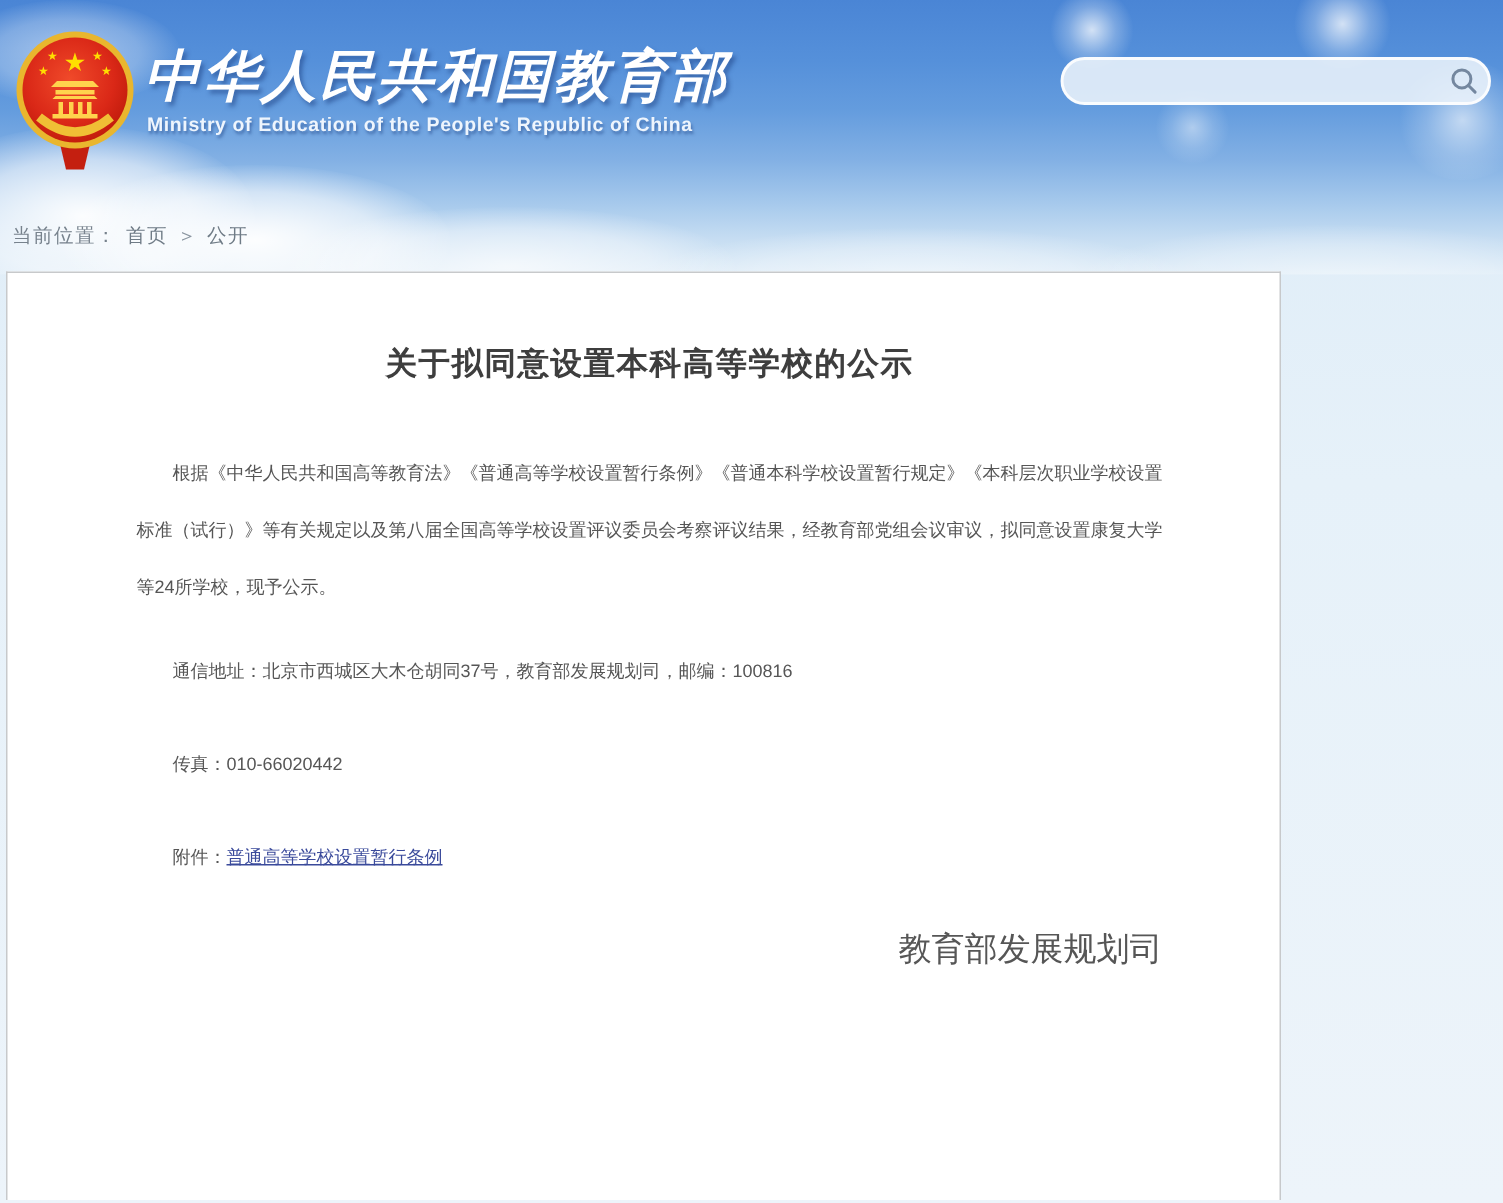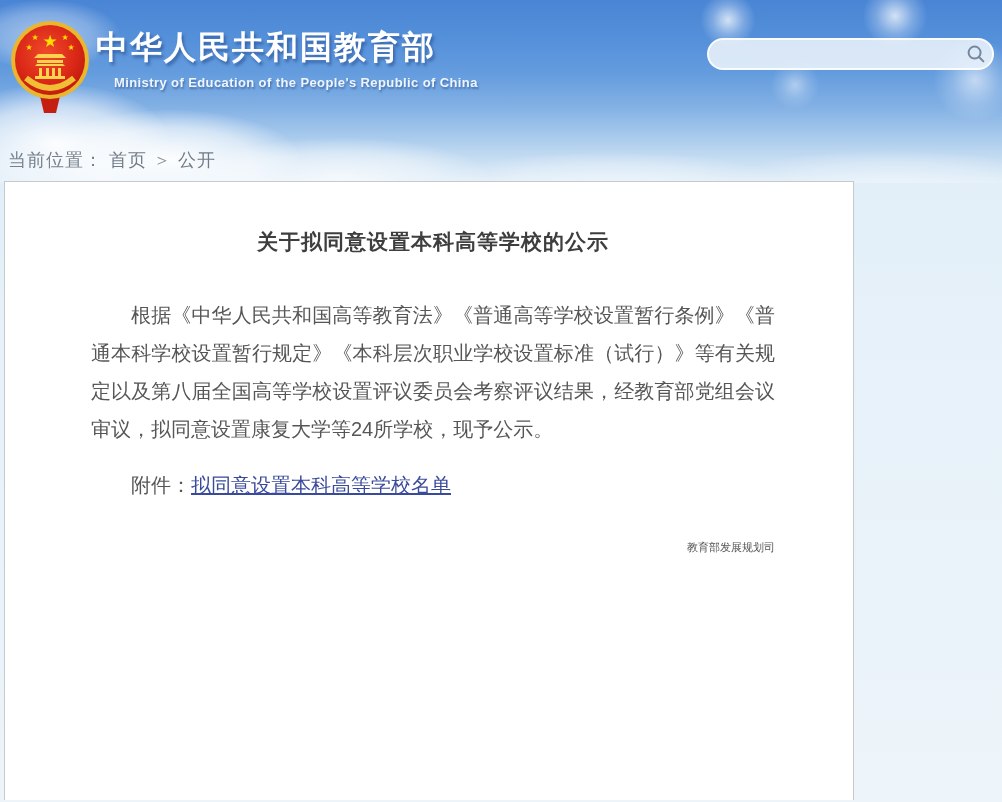--- a/index.html
+++ b/index.html
@@ -20,69 +20,69 @@
     background:radial-gradient(ellipse at center, rgba(255,255,255,.96) 0%,
                rgba(255,255,255,.55) 45%, rgba(255,255,255,0) 72%); }
   .spark { position:absolute; border-radius:50%; pointer-events:none;
     background:radial-gradient(circle, rgba(255,255,255,.75) 0%,
                rgba(255,255,255,.25) 40%, rgba(255,255,255,0) 70%); }
 
   .emblem { position:absolute; left:10px; top:10px; width:80px; height:104px; }
 
   .site-title {
     position:absolute; left:96px; top:26px; color:#ffffff; font-weight:bold;
-    font-size:32px; letter-spacing:2px; white-space:nowrap;
+    font-size:37px; letter-spacing:2px; white-space:nowrap;
     text-shadow:2px 3px 3px rgba(25,60,125,.5);
+    font-style:italic;
   }
   .site-subtitle {
     position:absolute; left:98px; top:75px; color:#eef5fd; font-weight:bold;
     font-size:13px; letter-spacing:.4px; white-space:nowrap;
     text-shadow:1px 2px 2px rgba(25,60,125,.5);
-    margin-left:16px;
   }
 
   .searchbox {
     position:absolute; right:8px; top:38px; width:287px; height:32px;
     border-radius:17px; border:2px solid rgba(255,255,255,.85);
     background:rgba(235,243,250,.88);
     display:flex; align-items:center;
   }
   .searchbox input {
     flex:1; border:none; outline:none; background:transparent;
     padding:0 6px 0 16px; font-size:14px; color:#4a5a70;
     font-family:"Liberation Sans","DejaVu Sans",sans-serif;
   }
   .search-btn { width:32px; height:28px; border:none; background:transparent;
     cursor:pointer; display:flex; align-items:center; justify-content:center; padding:0; }
 
   
   .breadcrumb {
-    position:absolute; left:8px; top:148px; font-size:18px; color:#77828d;
+    position:absolute; left:8px; top:148px; font-size:13px; color:#77828d;
     letter-spacing:1px; display:flex; gap:6px; align-items:center;
   }
   .breadcrumb a { color:#6f7b86; text-decoration:none; cursor:pointer; }
   .crumb-sep { color:#8a95a0; }
 
   
   .panel {
     position:absolute; left:4px; top:181px; width:850px; height:619px;
     background:#ffffff; border:1px solid #c7c9cb; border-bottom:none;
   }
   .article { padding:46px 78px 0 86px; color:#565656; }
   .article h1 {
     margin:0 0 40px 0; text-align:center; font-size:21px; font-weight:bold;
     color:#3e3e3e; letter-spacing:1px;
   }
   .article p {
-    margin:0 0 24px 0; font-size:20px; line-height:38px;
+    margin:0 0 24px 0; font-size:12px; line-height:38px;
     text-indent:2em; color:#565656; text-align:justify;
   }
   .article p.lead { margin-bottom:18px; }
   .attach-link { color:#3a4a9b; text-decoration:underline; cursor:pointer; }
-  .signature { margin-top:8px; text-align:right; font-size:11px;
+  .signature { margin-top:8px; text-align:right; font-size:22px;
     line-height:38px; color:#565656; }
 </style>
 </head>
 <body>
 
 <div class="sky">
 
   <div class="spark" style="left:700px; top:-8px; width:56px; height:56px;"></div>
   <div class="spark" style="left:860px; top:-14px; width:70px; height:60px;"></div>
   <div class="spark" style="left:930px; top:40px; width:90px; height:80px; opacity:.8;"></div>
@@ -143,20 +143,22 @@
     <span class="crumb-sep">＞</span>
     <a>公开</a>
   </div>
 </div>
 
 <div class="panel">
   <div class="article">
     <h1>关于拟同意设置本科高等学校的公示</h1>
 
     <p class="lead">根据《中华人民共和国高等教育法》《普通高等学校设置暂行条例》《普通本科学校设置暂行规定》《本科层次职业学校设置标准（试行）》等有关规定以及第八届全国高等学校设置评议委员会考察评议结果，经教育部党组会议审议，拟同意设置康复大学等24所学校，现予公示。</p>
+    <p>通信地址：北京市西城区大木仓胡同37号，教育部发展规划司，邮编：100816</p>
+    <p>传真：010-66020442</p>
 
     <p>
-      <span>附件：</span><a class="attach-link">拟同意设置本科高等学校名单</a>
+      <span>附件：</span><a class="attach-link">普通高等学校设置暂行条例</a>
     </p>
 
     <div class="signature">教育部发展规划司</div>
   </div>
 </div>
 
 </body></html>

